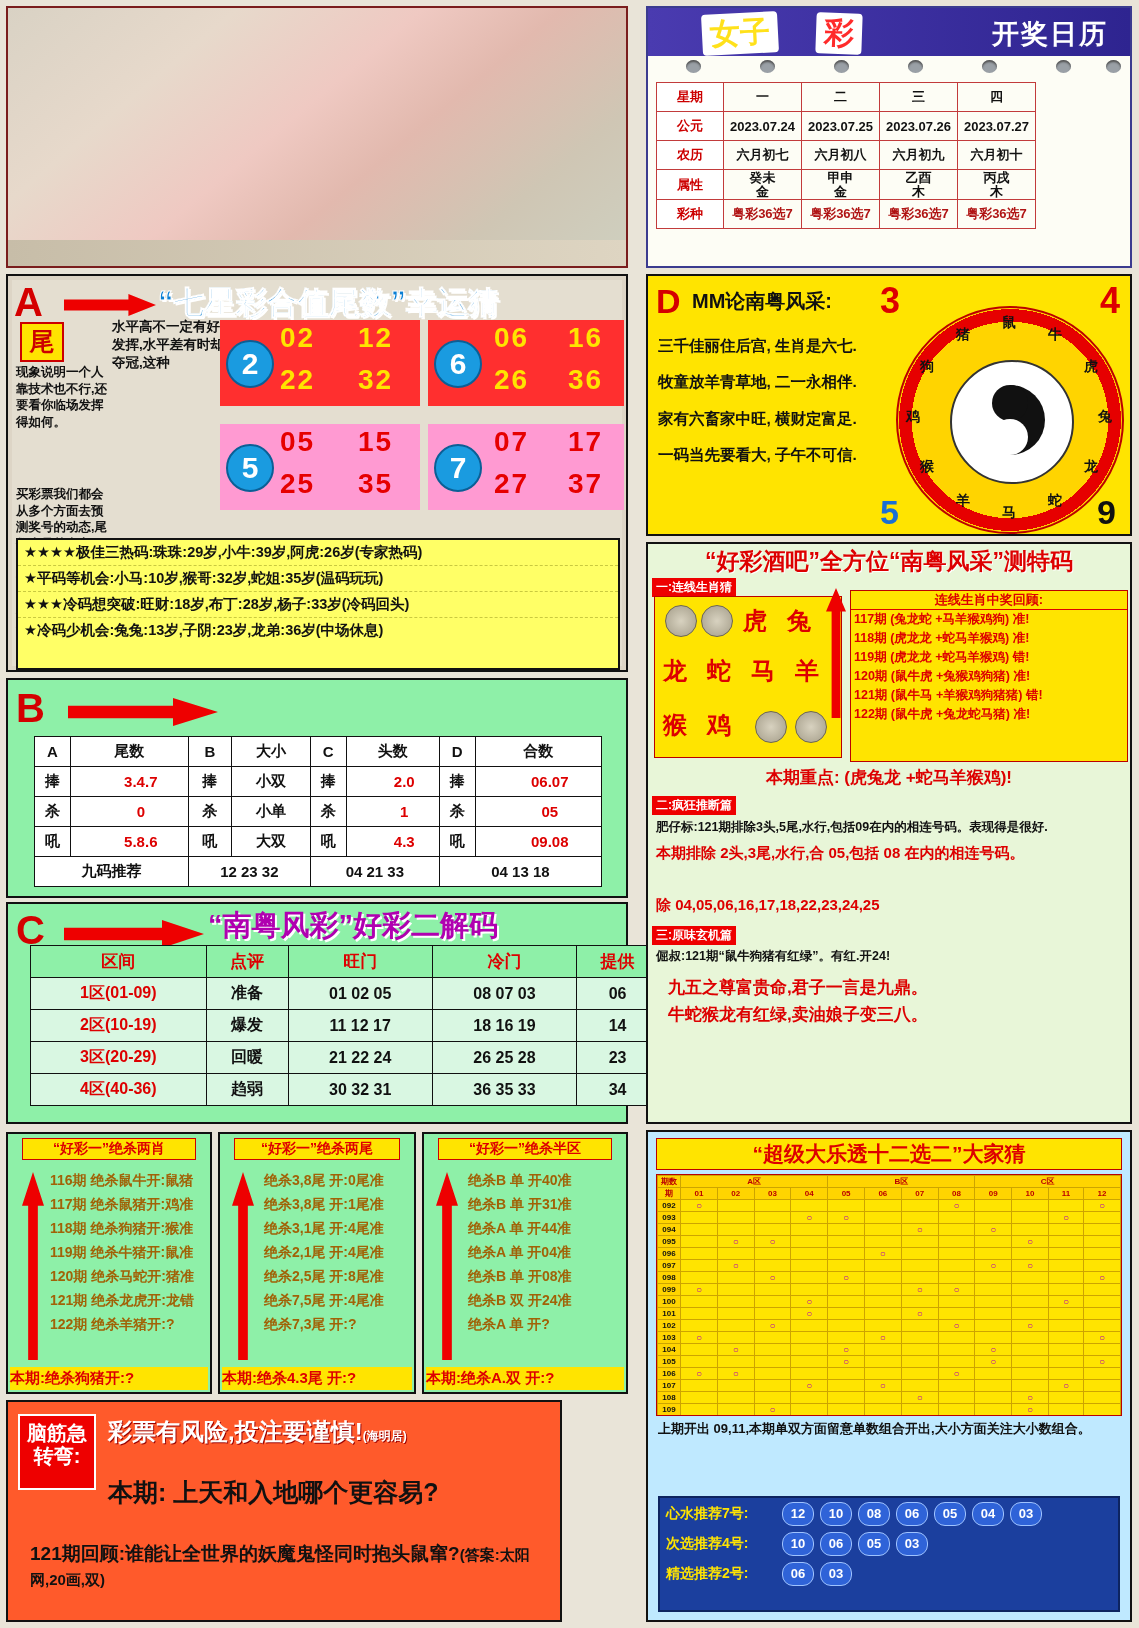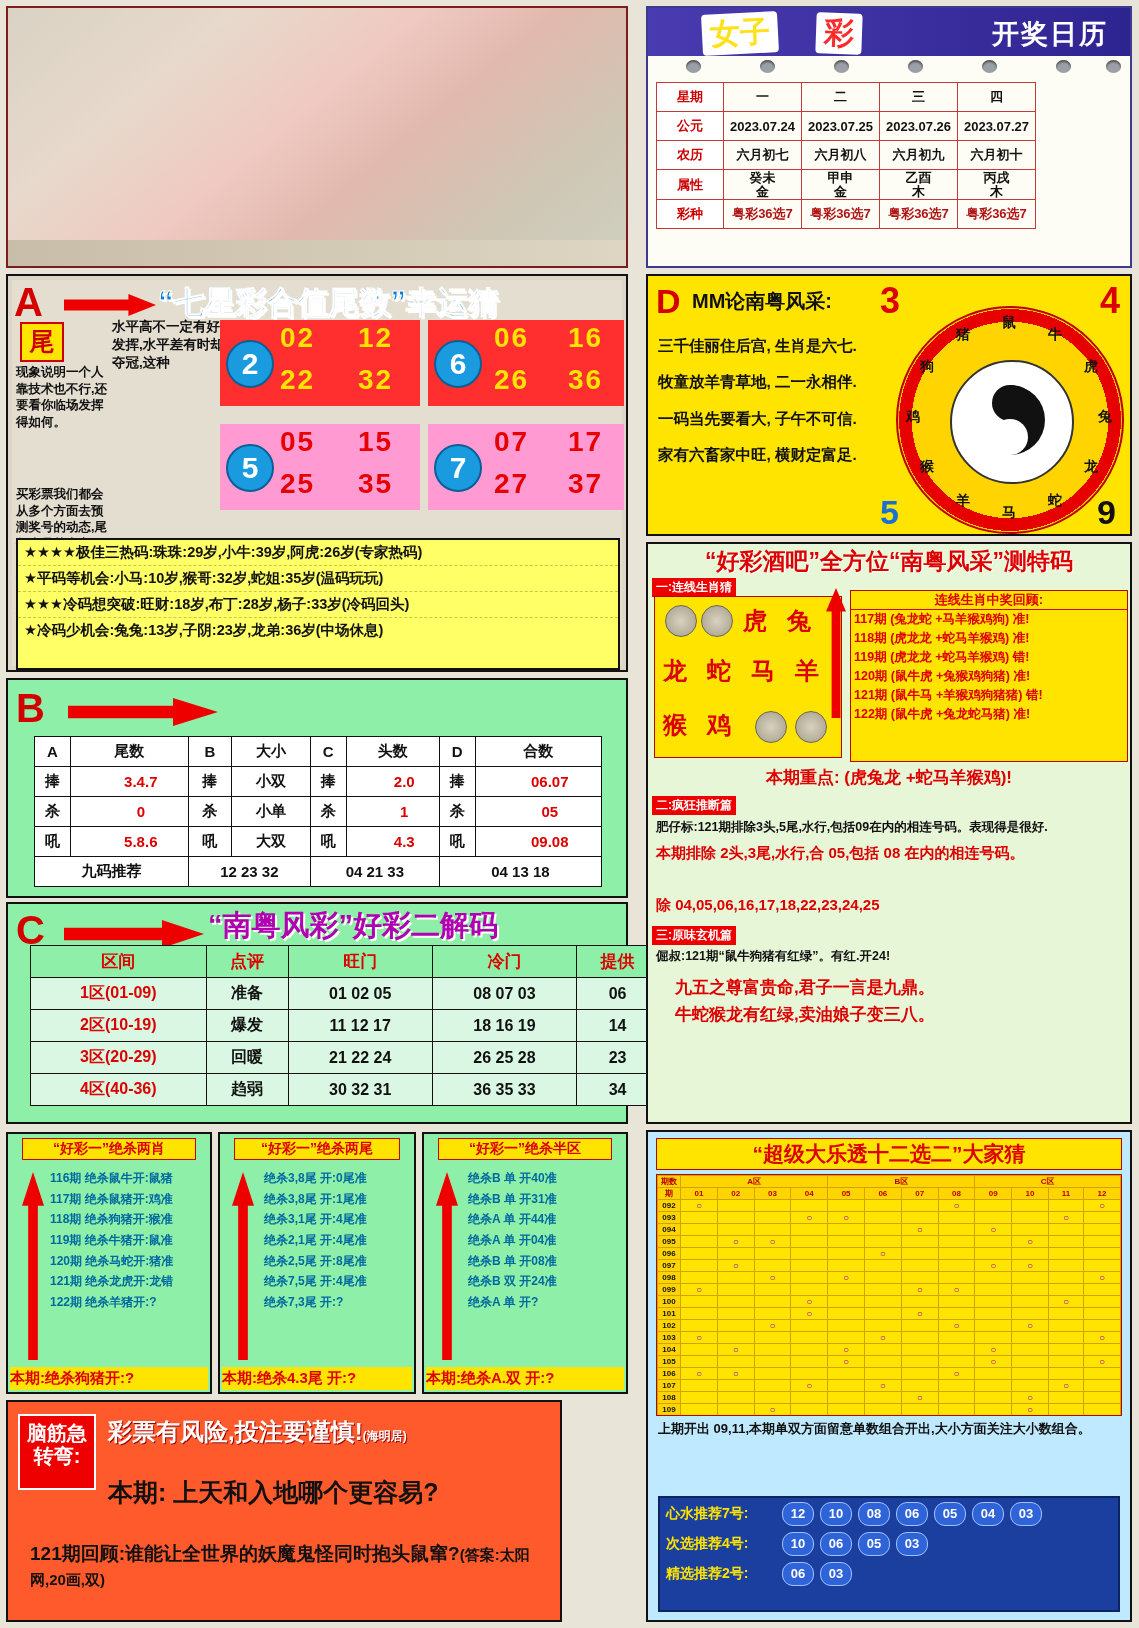--- a/index.html
+++ b/index.html
@@ -60,21 +60,21 @@
   #C table{position:absolute;left:22px;top:41px;width:629px;border-collapse:collapse;font-size:16px;border-radius:14px;}
   #C th,#C td{border:1px solid #111;height:29px;text-align:center;font-weight:bold;}
   #C th{background:#8ef0a8;color:#d00;font-size:17px;}
   #C td{background:#d9f7e2;color:#111;}
   #C td.k{color:#d00;}
   
   .gp{position:absolute;top:1132px;height:262px;background:#8ef0a8;border:2px solid #111;}
   .gp .cap{position:absolute;top:4px;left:0;right:0;text-align:center;font-size:14px;font-weight:bold;color:#d00;background:#ffe400;margin:0 14px;padding:1px 0;border:1px solid #c00;}
   .gp .arw{position:absolute;left:14px;top:38px;width:22px;height:188px;background:#e00;clip-path:polygon(28% 100%,28% 18%,0 18%,50% 0,100% 18%,72% 18%,72% 100%);}
   .gp ul{position:absolute;left:42px;top:34px;right:4px;margin:0;padding:0;list-style:none;}
-  .gp li{font-size:12px;font-weight:bold;color:#0369a1;line-height:1.72;white-space:nowrap;}
+  .gp li{font-size:14px;font-weight:bold;color:#a16207;line-height:1.72;white-space:nowrap;}
   .gp .bottom{position:absolute;left:2px;right:2px;bottom:2px;text-align:left;font-size:15px;font-weight:bold;color:#d00;background:#ffe400;padding:2px 0;}
   #gp1{left:6px;width:206px;}
   #gp2{left:218px;width:198px;}
   #gp3{left:422px;width:206px;}
   #gp2 .arw,#gp3 .arw{left:12px;}
   #gp2 ul,#gp3 ul{left:44px;}
   
   #riddle{left:6px;top:1400px;width:556px;height:222px;background:#ff5a2b;border:2px solid #111;}
   #riddle .tag{position:absolute;left:10px;top:12px;width:78px;height:76px;background:#e00;color:#fff;font-size:20px;font-weight:bold;text-align:center;line-height:1.15;padding-top:6px;box-sizing:border-box;border:2px solid #fff;}
   #riddle .l1{position:absolute;left:100px;top:14px;font-size:24px;font-weight:bold;color:#fff;text-shadow:1px 1px 0 #900;}
@@ -110,21 +110,21 @@
   #E .hitbox{position:absolute;left:202px;top:46px;width:276px;height:170px;background:#ffe400;border:1px solid #b00;}
   #E .hitbox .h{text-align:center;font-size:13px;font-weight:bold;color:#d00;border-bottom:1px solid #d00;}
   #E .hitbox div.r{font-size:12.5px;font-weight:bold;color:#d00;padding:1px 3px;white-space:nowrap;}
   #E .focus{position:absolute;left:0;right:0;top:222px;text-align:center;font-size:17px;font-weight:bold;color:#d00;}
   #E .sec2{position:absolute;left:4px;top:252px;font-size:12px;font-weight:bold;color:#fff;background:#e00;padding:1px 4px;}
   #E .p1{position:absolute;left:8px;top:274px;right:8px;font-size:12.5px;font-weight:bold;color:#111;line-height:1.5;}
   #E .p2{position:absolute;left:8px;top:298px;right:8px;font-size:15px;font-weight:bold;color:#d00;line-height:1.5;}
   #E .p3{position:absolute;left:8px;top:352px;right:8px;font-size:15px;font-weight:bold;color:#d00;}
   #E .sec3{position:absolute;left:4px;top:382px;font-size:12px;font-weight:bold;color:#fff;background:#e00;padding:1px 4px;}
   #E .p4{position:absolute;left:8px;top:404px;right:8px;font-size:12.5px;font-weight:bold;color:#111;}
-  #E .p5{position:absolute;left:27px;top:430px;right:8px;font-size:17px;font-weight:bold;color:#d00;line-height:1.6;}
+  #E .p5{position:absolute;left:20px;top:430px;right:8px;font-size:17px;font-weight:bold;color:#d00;line-height:1.6;}
   
   #F{left:646px;top:1130px;width:486px;height:492px;background:#bfe9ff;border:2px solid #111;}
   #F .ttl{position:absolute;left:8px;top:6px;right:8px;height:30px;text-align:center;font-size:21px;font-weight:bold;color:#d00;background:#ffe400;border:1px solid #b00;line-height:30px;}
   #F .grid{position:absolute;left:8px;top:42px;right:8px;height:240px;background:#ffe400;border:1px solid #b00;overflow:hidden;}
   #F table{border-collapse:collapse;font-size:8px;width:100%;}
   #F td,#F th{border:1px solid #cda400;height:10.4px;text-align:center;color:#b00;font-weight:bold;padding:0;}
   #F th{background:#ffd400;font-size:8px;}
   #F td.idx{background:#ffd400;width:22px;color:#111;}
   #F .dot{color:#b000b0;font-size:10px;}
   #F .note{position:absolute;left:10px;top:288px;right:10px;font-size:13px;font-weight:bold;color:#111;line-height:1.4;}
@@ -404,22 +404,22 @@
   <div class="box" id="D">
     <div class="dLetter">D</div>
     <div class="dtitle">MM论南粤风采:</div>
     <div class="big3">3</div>
     <div class="big4">4</div>
     <div class="big5">5</div>
     <div class="big9">9</div>
     <div class="poem">
       <div>三千佳丽住后宫, 生肖是六七.</div>
       <div>牧童放羊青草地, 二一永相伴.</div>
+      <div>家有六畜家中旺, 横财定富足.</div>
       <div>一码当先要看大, 子午不可信.</div>
-      <div>家有六畜家中旺, 横财定富足.</div>
     </div>
     <div class="circle">
       <div class="zodiac">
         <span style="left:104px;top:6px">鼠</span>
         <span style="left:150px;top:18px">牛</span>
         <span style="left:186px;top:50px">虎</span>
         <span style="left:200px;top:100px">兔</span>
         <span style="left:186px;top:150px">龙</span>
         <span style="left:150px;top:184px">蛇</span>
         <span style="left:104px;top:196px">马</span>

